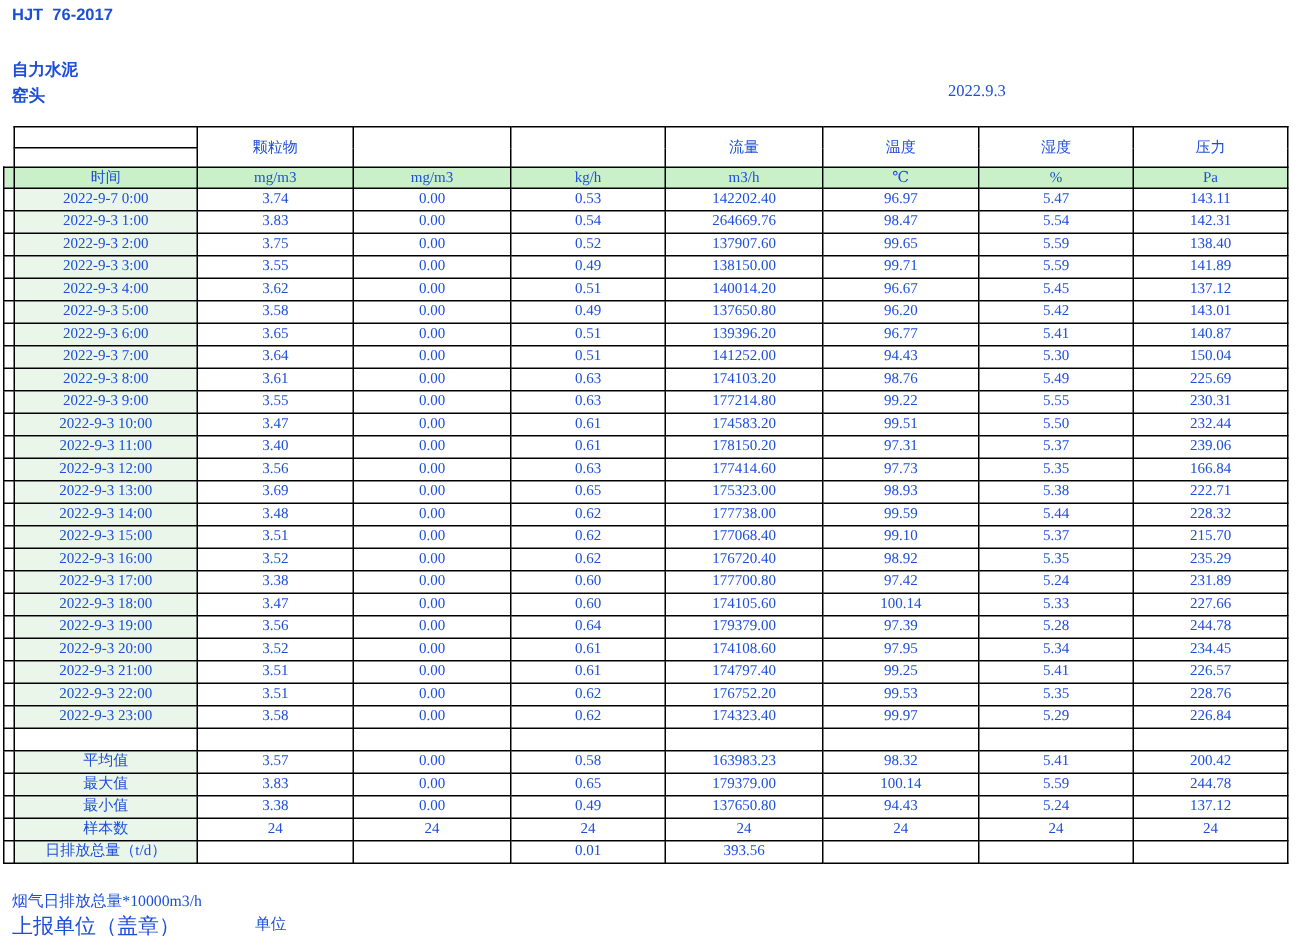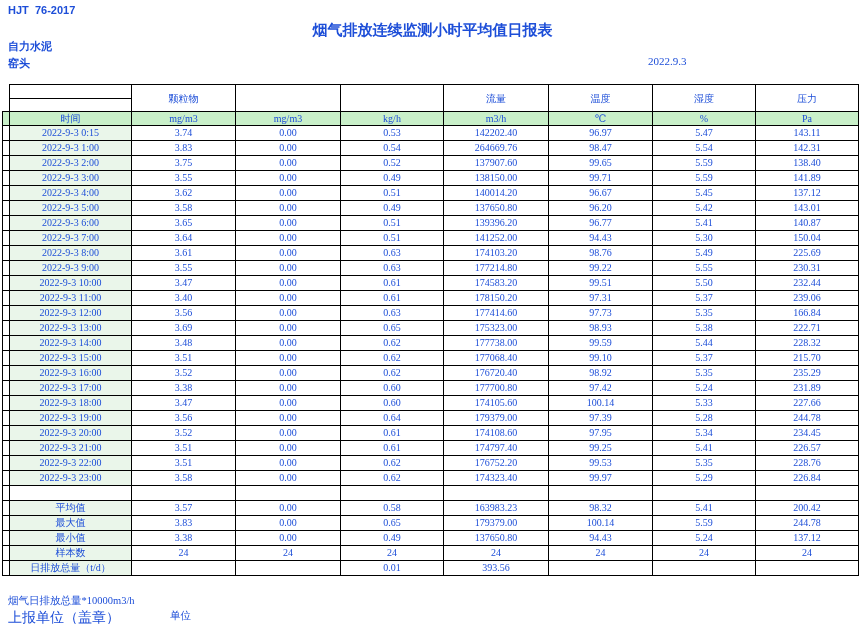--- a/index.html
+++ b/index.html
@@ -22,21 +22,21 @@
   }
   .company{
     position:absolute;left:8px;top:39px;
     font-weight:bold;font-size:11px;
   }
   .station{
     position:absolute;left:8px;top:56px;
     font-weight:bold;font-size:11px;font-family:Liberation Serif, serif;
   }
   .rdate{
-    position:absolute;left:648px;top:55px;
+    position:absolute;left:632px;top:55px;
     font-size:11px;
   }
   table.rep{
     position:absolute;left:2px;top:84px;
     border-collapse:collapse;table-layout:fixed;
     width:856px;
   }
   table.rep td{
     border:1px solid #000;
     padding:0;margin:0;
@@ -63,21 +63,20 @@
     font-size:10.5px;
     text-align:center;
   }
 </style>
 </head>
 <body>
 
 <div id="page" style="--green: #c9f0c9; --tint: #eaf6ea;">
 
   <div class="doc-code">HJT  76-2017</div>
-  <div class="title">烟气排放连续监测小时平均值日报表</div>
   <div class="company">自力水泥</div>
   <div class="station">窑头</div>
   <div class="rdate">2022.9.3</div>
 
   <table class="rep">
     <colgroup>
       <col style="width:7px">
         <col style="width:122px">
         <col style="width:104px">
       <col style="width:105px">
@@ -109,21 +108,21 @@
         <td>mg/m3</td>
         <td>mg/m3</td>
         <td>kg/h</td>
         <td>m3/h</td>
         <td>℃</td>
         <td>%</td>
         <td>Pa</td>
       </tr>
     <tr>
           <td></td>
-          <td class="tint">2022-9-3 0:15</td>
+          <td class="tint">2022-9-7 0:00</td>
           <td>3.74</td>
           <td>0.00</td>
           <td>0.53</td>
           <td>142202.40</td>
           <td>96.97</td>
           <td>5.47</td>
           <td>143.11</td>
         </tr>
         <tr>
           <td></td>

